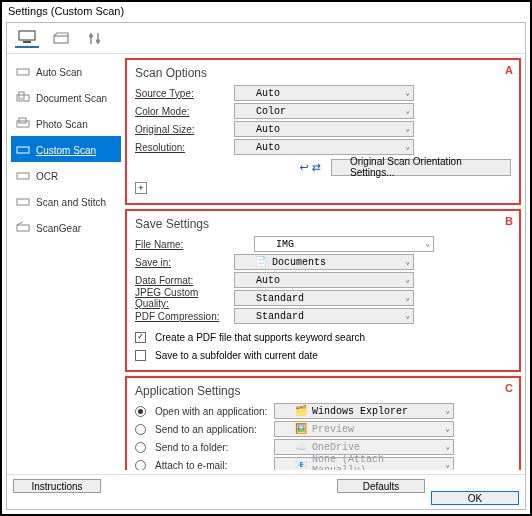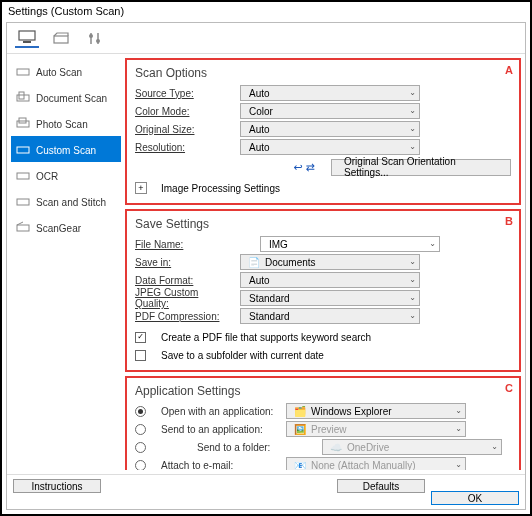--- a/index.html
+++ b/index.html
@@ -7,34 +7,34 @@
   .outer { border: 2px solid #000; width: 532px; height: 516px; position: relative; background: #fff; }
   .titlebar { padding: 3px 6px; font-size: 11px; }
   .window { position: absolute; left: 4px; top: 20px; right: 4px; bottom: 4px; border: 1px solid #bbb; background: #fff; display: flex; flex-direction: column; }
   .toolbar { height: 30px; display: flex; align-items: center; gap: 10px; padding: 0 8px; background: #fff; }
   .tool-icon { width: 24px; height: 20px; display: flex; align-items: center; justify-content: center; }
   .tool-icon.active { border-bottom: 2px solid #2a6cc2; }
   .hr { height: 1px; background: #ddd; }
   .body { flex: 1; display: flex; overflow: hidden; padding: 4px; gap: 4px; }
   .sidebar { width: 110px; display: flex; flex-direction: column; }
   .side-item { display: flex; align-items: flex-end; gap: 6px; padding: 6px 5px; cursor: pointer; font-size: 10px; color: #333; height: 26px; }
-  .side-item.selected { background: #0078d7; color: #fff; }
+  .side-item.selected { background: #0078d7; color: #fff; text-decoration: underline; }
   .side-icon { width: 14px; height: 14px; display: flex; align-items: center; justify-content: center; }
   .main { flex: 1; overflow: hidden; display: flex; flex-direction: column; gap: 4px; position: relative; }
   .panel { border: 2px solid #e53935; padding: 6px 8px 6px 8px; position: relative; }
   .panel-header { font-size: 12px; color: #444; margin-bottom: 4px; }
   .panel-letter { position: absolute; right: 6px; top: 4px; color: #e53935; font-weight: bold; font-size: 11px; }
-  .row { display: flex; align-items: center; height: 18px; gap: 10px; }
+  .row { display: flex; align-items: center; height: 18px; gap: 4px; }
   .row .label { width: 95px; text-decoration: underline; color: #333; text-underline-offset: 1px; text-decoration-thickness: 0.5px; }
   .row .label.noline { text-decoration: none; }
-  .select { flex: 1; max-width: 180px; height: 16px; border: 1px solid #aaa; background: #eee; display: flex; align-items: center; padding: 0 8px; font-size: 10px; position: relative; }
+  .select { flex: 1; max-width: 180px; height: 16px; border: 1px solid #aaa; background: #eee; display: flex; align-items: center; padding: 0 21px; font-size: 10px; position: relative; font-family: Liberation Mono, monospace; }
   .select .chev { position: absolute; right: 3px; top: 2px; font-size: 8px; color: #555; }
   .select .fic { width: 12px; height: 12px; margin-right: 4px; display: inline-flex; align-items: center; justify-content: center; }
   .select.disabled { color: #999; background: #f0f0f0; }
-  .btn { height: 17px; border: 1px solid #aaa; background: #eee; padding: 0 12px; font-size: 10px; display: inline-flex; align-items: center; justify-content: center; cursor: pointer; }
+  .btn { height: 17px; border: 1px solid #aaa; background: #eee; padding: 0 18px; font-size: 10px; display: inline-flex; align-items: center; justify-content: center; cursor: pointer; }
   .btn.wide { width: 180px; }
   .plus { width: 12px; height: 12px; border: 1px solid #888; display: inline-flex; align-items: center; justify-content: center; font-size: 9px; line-height: 1; margin-right: 4px; }
   .checkbox, .radio { width: 11px; height: 11px; border: 1px solid #666; margin-right: 5px; display: inline-flex; align-items: center; justify-content: center; font-size: 8px; line-height: 1; }
   .radio { border-radius: 50%; }
   .radio .dot { width: 5px; height: 5px; background: #333; border-radius: 50%; }
   .footer { display: flex; justify-content: space-between; padding: 4px 6px; border-top: 1px solid #ddd; gap: 6px; }
   .footer .spacer { flex: 1; }
   .footer .fbtn { height: 14px; min-width: 88px; border: 1px solid #999; background: #eee; font-size: 10px; display: inline-flex; align-items: center; justify-content: center; cursor: pointer; }
   .footer .fbtn.primary { border: 1px solid #0078d7; margin-top: 12px; }
   .arrows { color: #1a56b8; font-size: 11px; margin-right: 6px; margin-left: 60px; }
@@ -166,21 +166,20 @@
                 <span>Auto</span>
                 <span class="chev">⌄</span>
               </div>
         </div>
         <div class="row" style="justify-content:flex-end; margin-top:2px;">
           <span class="arrows">↩ ⇄</span>
           <div class="btn wide">Original Scan Orientation Settings...</div>
         </div>
         <div class="row" style="margin-top:3px;">
           <span class="plus">+</span>
-          <span>Image Processing Settings</span>
         </div>
       </div>
 
       <div class="panel">
         <div class="panel-letter">B</div>
         <div class="panel-header">Save Settings</div>
         <div class="row">
           <span class="label">File Name:</span>
           <div class="select" style="background:#fff;margin-left:20px;">
                 <span>IMG</span>
@@ -244,21 +243,21 @@
           <span class="radio"></span>
           <span class="label noline" style="width:115px;">Send to an application:</span>
           <div class="select disabled">
                 <span class="fic">🖼️</span>
                 <span>Preview</span>
                 <span class="chev">⌄</span>
               </div>
         </div>
         <div class="row">
           <span class="radio"></span>
-          <span class="label noline" style="width:115px;margin-left:36px;">Send to a folder:</span>
+          <span class="label noline" style="width:115px;">Send to a folder:</span>
           <div class="select disabled">
                 <span class="fic">☁️</span>
                 <span>OneDrive</span>
                 <span class="chev">⌄</span>
               </div>
         </div>
         <div class="row">
           <span class="radio"></span>
           <span class="label noline" style="width:115px;">Attach to e-mail:</span>
           <div class="select disabled">

